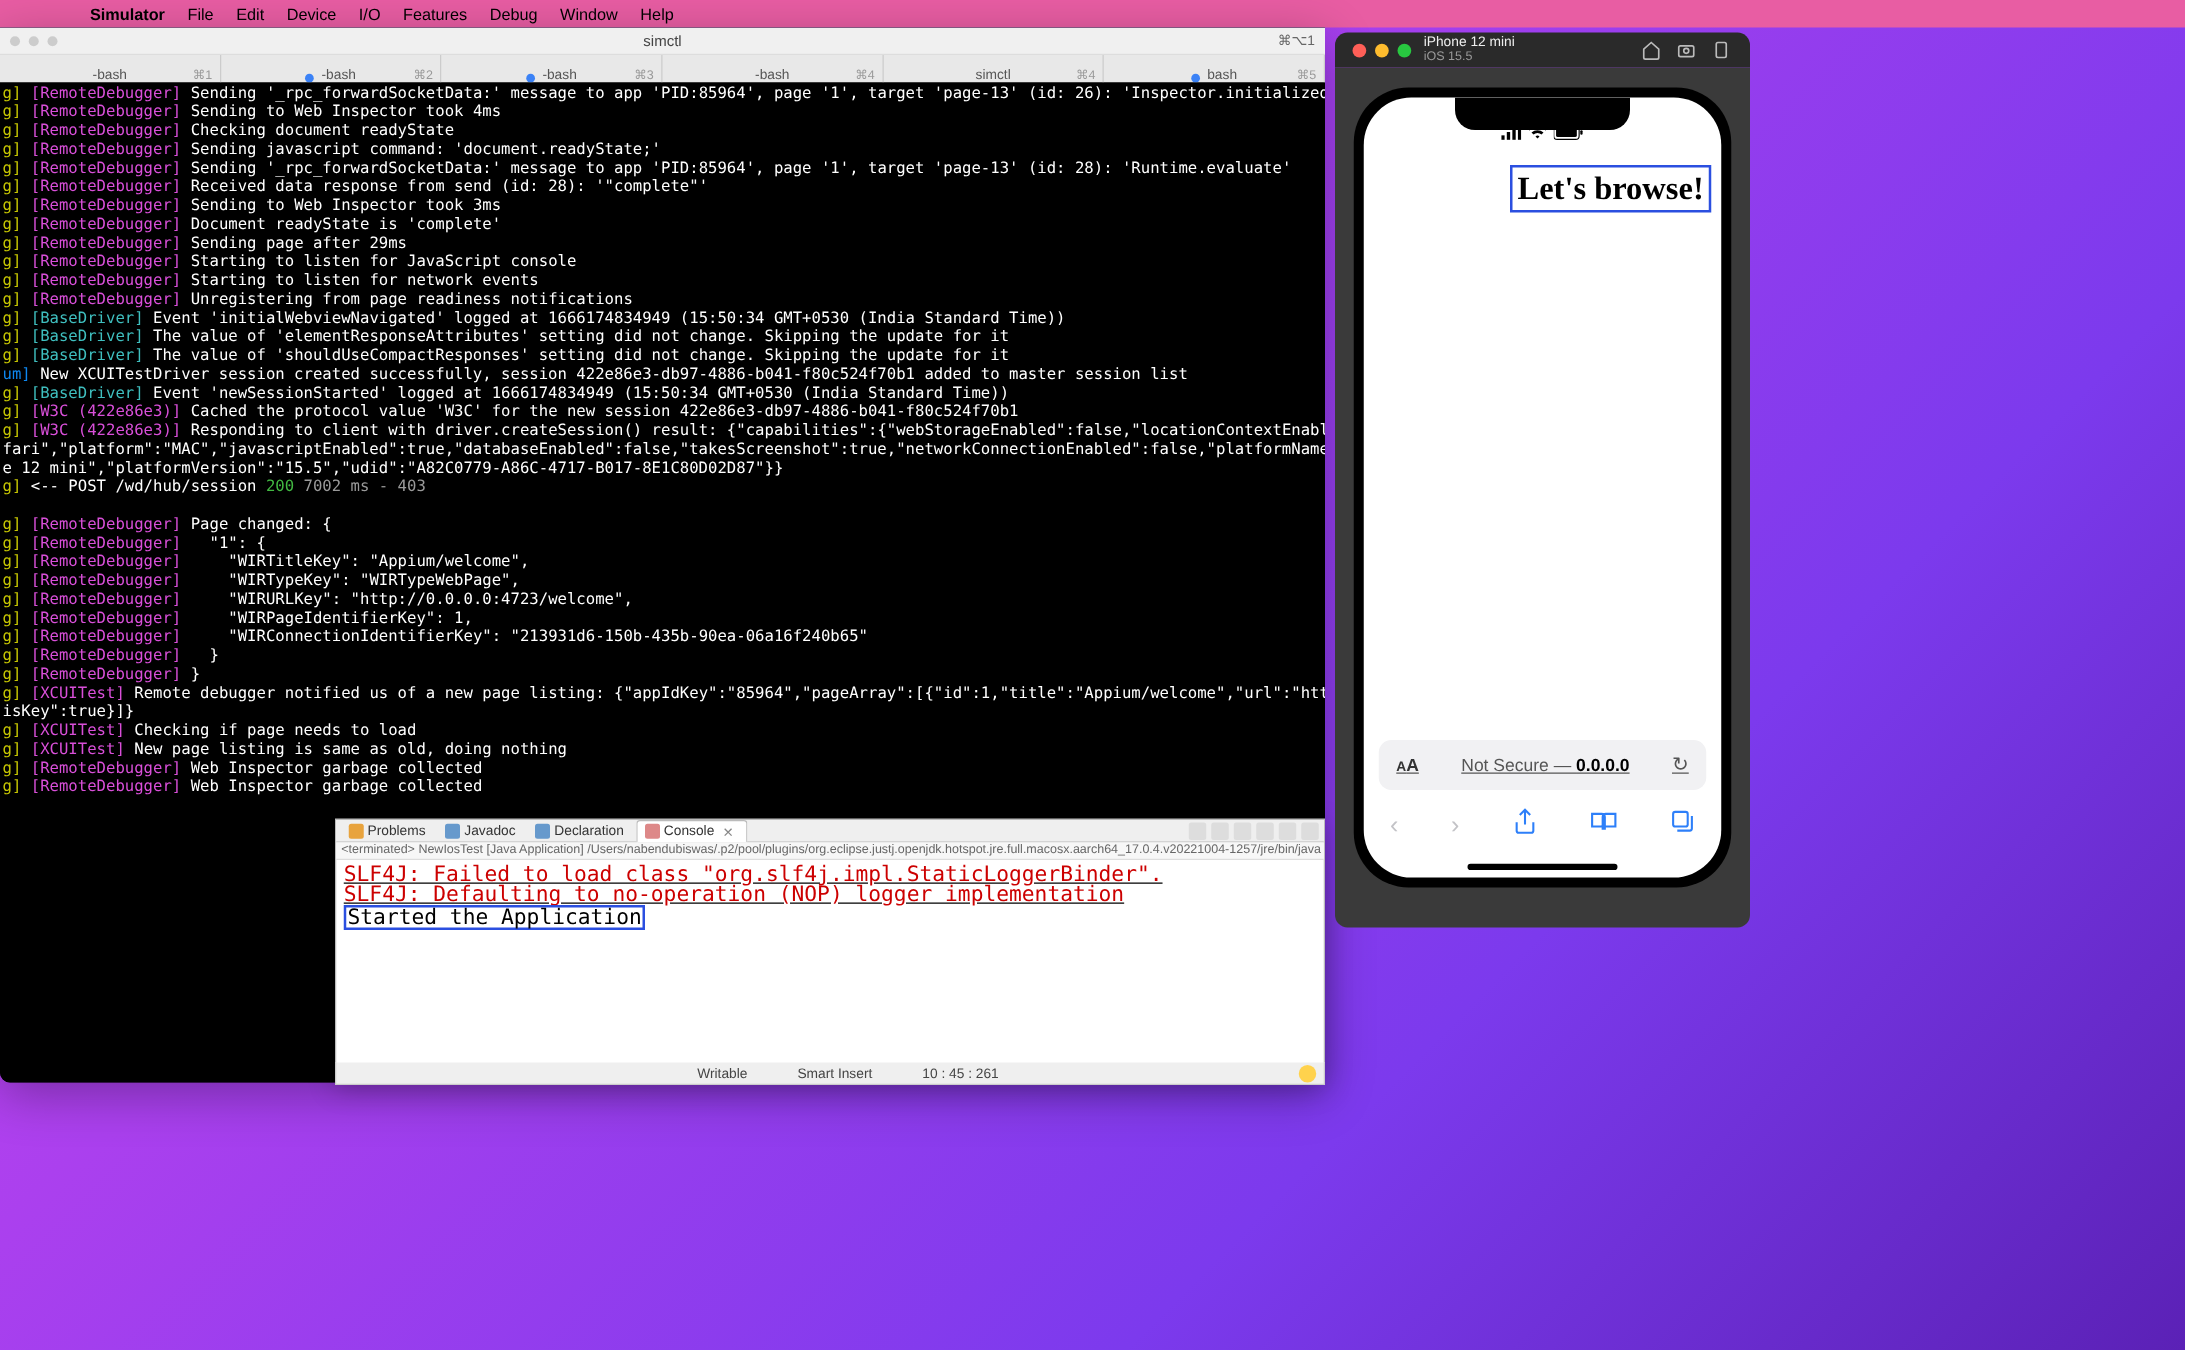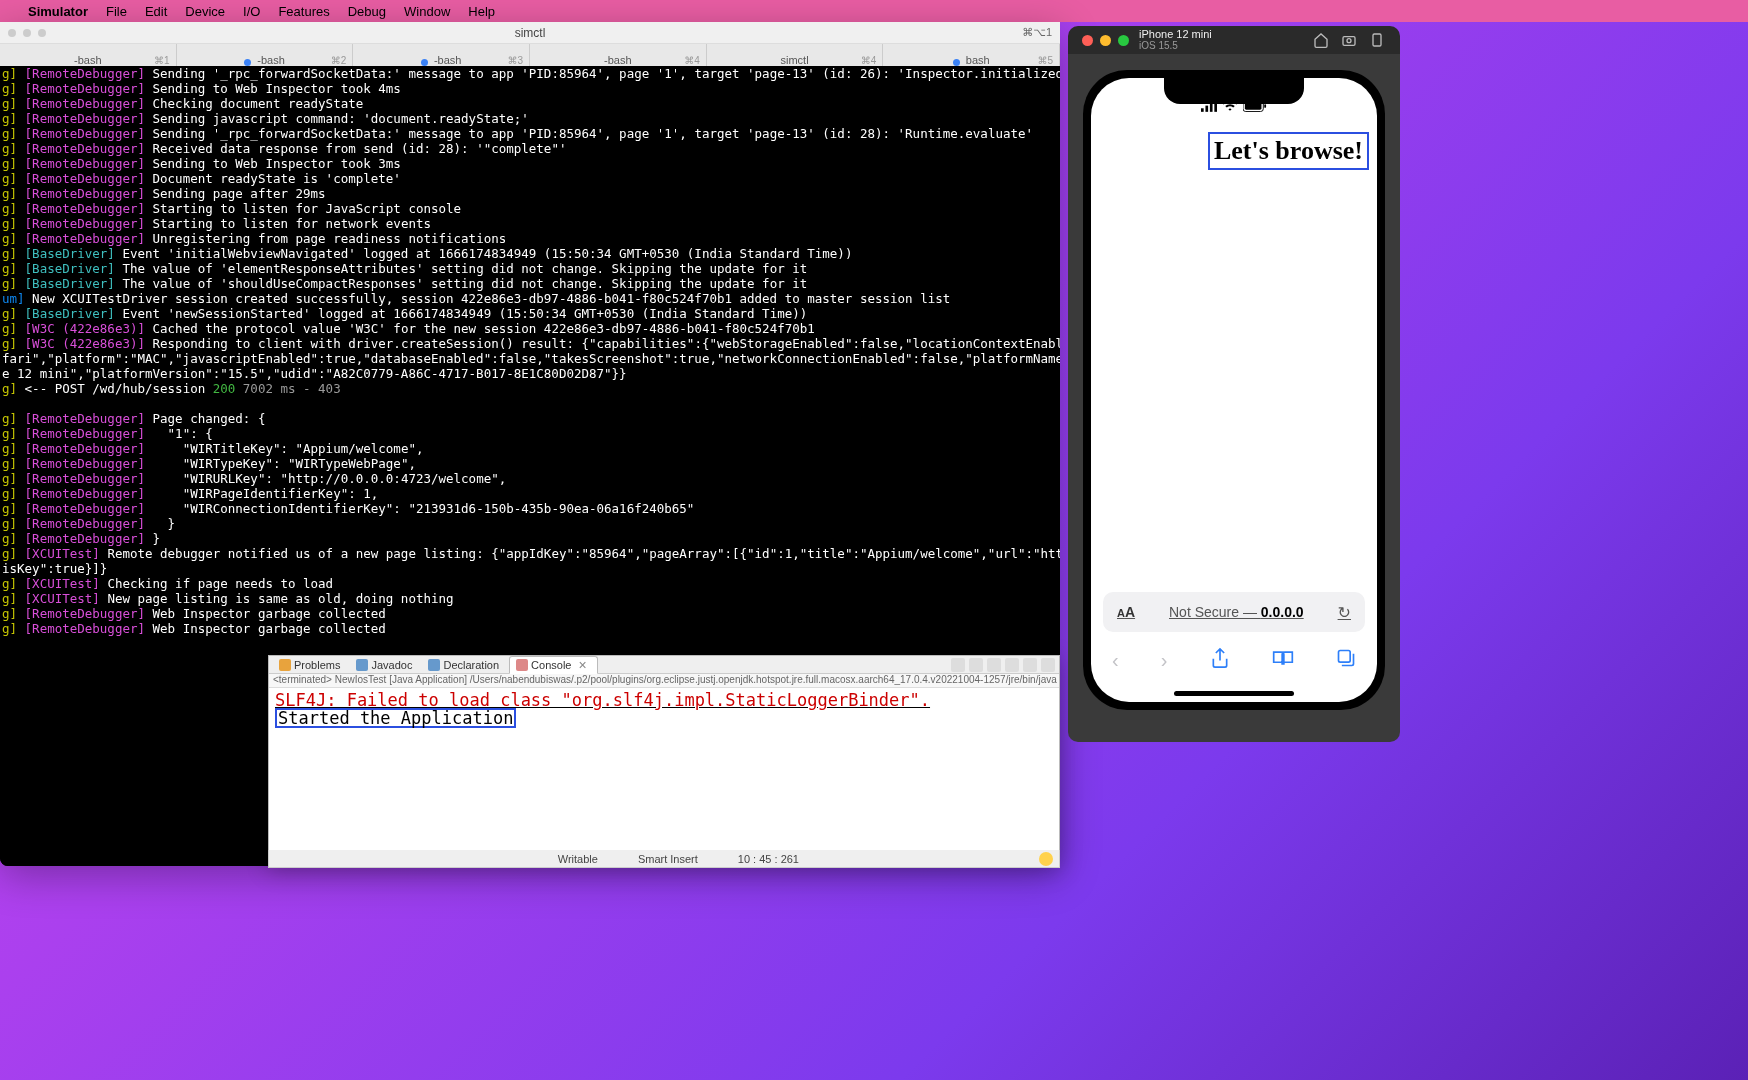--- a/index.html
+++ b/index.html
@@ -1,20 +1,20 @@
 <!DOCTYPE html>
 <html><head>
   <meta charset="utf-8">
   <style>
     * { margin:0; padding:0; box-sizing:border-box; }
     html,body { width:1748px; height:1080px; font-family:-apple-system,BlinkMacSystemFont,"Helvetica Neue",sans-serif; overflow:hidden; background:linear-gradient(135deg,#d946ef 0%,#7c3aed 70%,#5b21b6 100%); }
     
     .menubar { position:absolute; top:0; left:0; width:100%; height:22px; background:#e85da3; display:flex; align-items:center; padding:0 10px; font-size:13px; gap:18px; color:#000; }
     .menubar .apple { font-size:14px; }
-    .menubar .app { font-weight:600; }
+    .menubar .app { font-weight:600;margin-left:44px; }
     .menubar span { cursor:default; }
     
     .terminal-window { position:absolute; top:22px; left:0; width:1060px; height:844px; background:#000; border-radius:0 0 8px 8px; box-shadow:0 10px 40px rgba(0,0,0,.3); overflow:hidden; }
     .term-title { height:22px; background:#f0f0f0; border-bottom:1px solid #ddd; display:flex; align-items:center; justify-content:center; font-size:12px; color:#444; position:relative; }
     .term-title .traffic { position:absolute; left:8px; display:flex; gap:7px; }
     .traffic .dot { width:8px; height:8px; border-radius:50%; background:#ccc; }
     .term-title .right { position:absolute; right:8px; font-size:11px; color:#666; }
     .term-tabs { height:22px; background:#e8e8e8; display:flex; font-size:11px; color:#555; }
     .term-tabs .tab { flex:1; display:flex; align-items:flex-end; justify-content:center; border-right:1px solid #ccc; gap:6px; position:relative; }
     .term-tabs .tab .dot { width:7px; height:7px; border-radius:50%; background:#3b82f6; }
@@ -199,20 +199,21 @@
     <div class="tbtn"></div>
     <div class="tbtn"></div>
     <div class="tbtn"></div>
     <div class="tbtn"></div>
     <div class="tbtn"></div>
     <div class="tbtn"></div>
   </div>
   <div class="ecl-sub">&lt;terminated&gt; NewIosTest [Java Application] /Users/nabendubiswas/.p2/pool/plugins/org.eclipse.justj.openjdk.hotspot.jre.full.macosx.aarch64_17.0.4.v20221004-1257/jre/bin/java  (19-Oct-2</div>
   <div class="ecl-con" id="ecl-con">
       <div class="red">SLF4J: Failed to load class "org.slf4j.impl.StaticLoggerBinder".</div>
+      <div class="red">SLF4J: Defaulting to no-operation (NOP) logger implementation</div>
       <div><span class="boxed">Started the Application</span></div>
     </div>
 </div>
 <div class="ecl-status">
   <span class="sp"></span>
   <span>Writable</span>
   <span>Smart Insert</span>
   <span>10 : 45 : 261</span>
   <div class="bulb"></div>
 </div>

